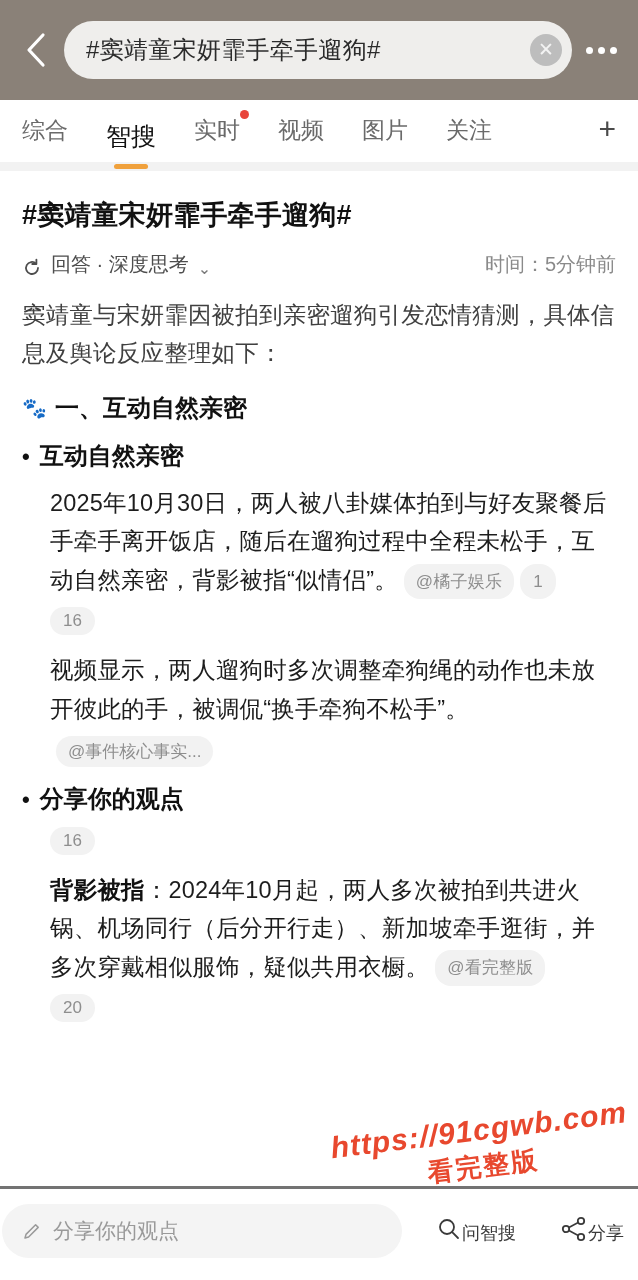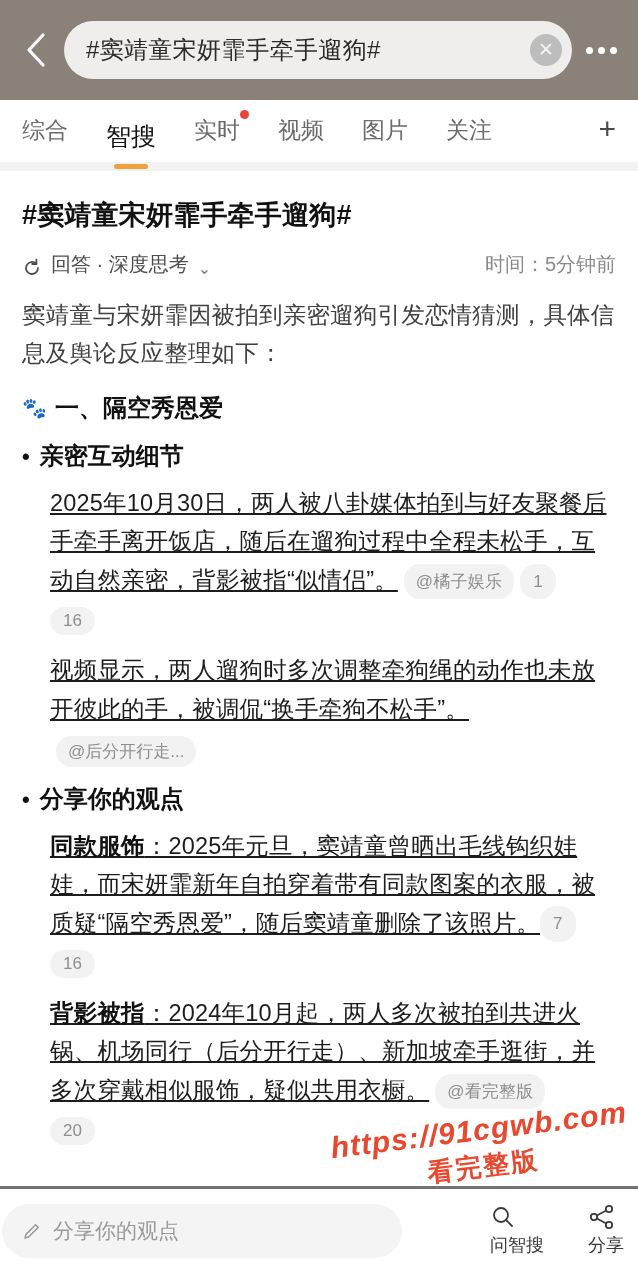--- a/index.html
+++ b/index.html
@@ -213,21 +213,20 @@
     line-height: 1;
   }
   .indent {
     padding-left: 28px;
   }
   .body-text {
     font-size: 23.5px;
     line-height: 1.63;
     color: #1d1d1d;
     letter-spacing: 0.2px;
-    text-decoration: underline;
   }
   .body-text .lead {
     font-weight: bold;
     color: #111;
   }
   .src-chip {
     display: inline-block;
     background: #f2f2f2;
     color: #8e8e8e;
     border-radius: 16px;
@@ -307,22 +306,22 @@
   }
   .bottom-actions {
     margin-left: auto;
     display: flex;
     align-items: flex-end;
     gap: 44px;
     padding-right: 12px;
   }
   .bact {
     display: flex;
-    flex-direction: column;
-    align-items: flex-start;
+    flex-direction: row;
+    align-items: flex-end;
     font-size: 18px;
     color: #3a3a3a;
   }
   .bact .glyph {
     height: 26px;
     display: flex;
     align-items: center;
     justify-content: center;
     margin-bottom: 3px;
   }
@@ -391,50 +390,47 @@
       <span>回答 · 深度思考</span>
       <span class="chev">⌄</span>
     </div>
     <div class="meta-right">时间：5分钟前</div>
   </div>
 
   <p class="para">窦靖童与宋妍霏因被拍到亲密遛狗引发恋情猜测，具体信息及舆论反应整理如下：</p>
 
   <div class="section-head">
     <span class="paw">🐾</span>
-    <span>一、隔空秀恩爱</span>
+    <span>一、互动自然亲密</span>
   </div>
 
   <div class="bullet-head">
     <span class="dot-mark">•</span>
-    <span>亲密互动细节</span>
+    <span>互动自然亲密</span>
   </div>
 
   <div class="indent">
     <div class="body-text">
       <span>2025年10月30日，两人被八卦媒体拍到与好友聚餐后手牵手离开饭店，随后在遛狗过程中全程未松手，互动自然亲密，背影被指“似情侣”。</span><span class="src-chip">@橘子娱乐</span><span class="num-chip">1</span>
     </div>
     <div class="chip-row">
       <span class="num-chip">16</span>
     </div>
     <div class="body-text">视频显示，两人遛狗时多次调整牵狗绳的动作也未放开彼此的手，被调侃“换手牵狗不松手”。</div>
     <div class="chip-row">
-      <span class="src-chip">@后分开行走...</span>
+      <span class="src-chip">@事件核心事实...</span>
     </div>
   </div>
 
   <div class="bullet-head">
     <span class="dot-mark">•</span>
     <span>分享你的观点</span>
   </div>
 
   <div class="indent">
-    <div class="body-text">
-      <span class="lead">同款服饰</span><span>：2025年元旦，窦靖童曾晒出毛线钩织娃娃，而宋妍霏新年自拍穿着带有同款图案的衣服，被质疑“隔空秀恩爱”，随后窦靖童删除了该照片。</span><span class="num-chip">7</span>
-    </div>
     <div class="chip-row">
       <span class="num-chip">16</span>
     </div>
     <div class="body-text">
       <span class="lead">背影被指</span><span>：2024年10月起，两人多次被拍到共进火锅、机场同行（后分开行走）、新加坡牵手逛街，并多次穿戴相似服饰，疑似共用衣橱。</span><span class="src-chip">@看完整版</span>
     </div>
     <div class="chip-row">
       <span class="num-chip">20</span>
     </div>
   </div>

